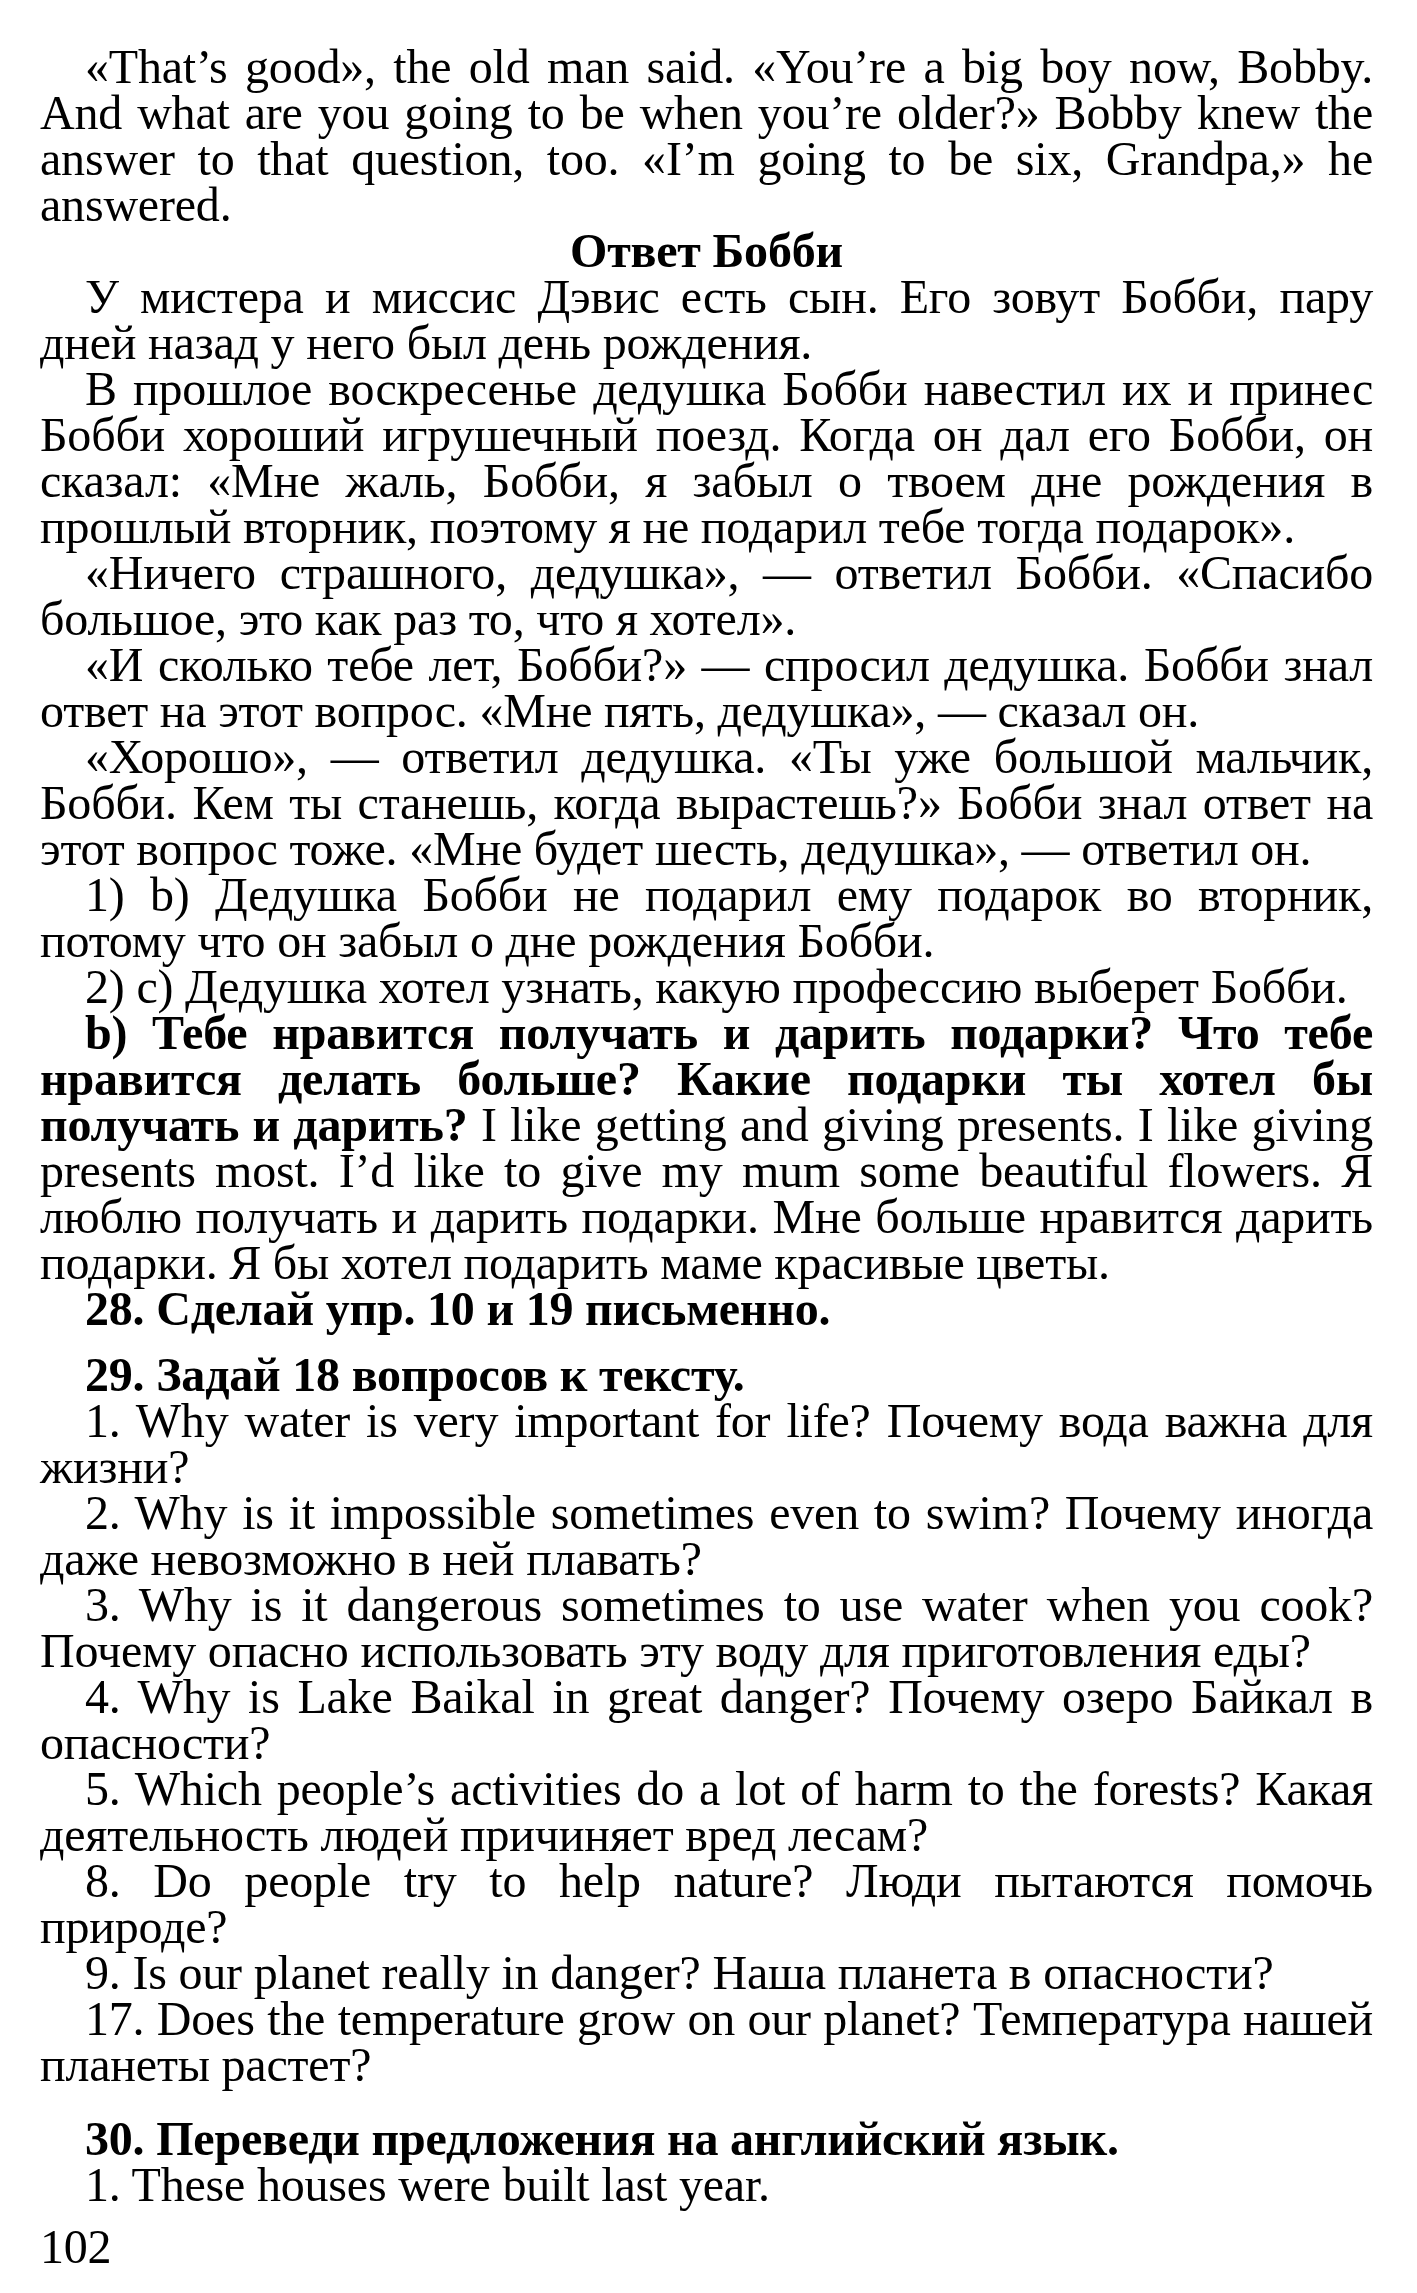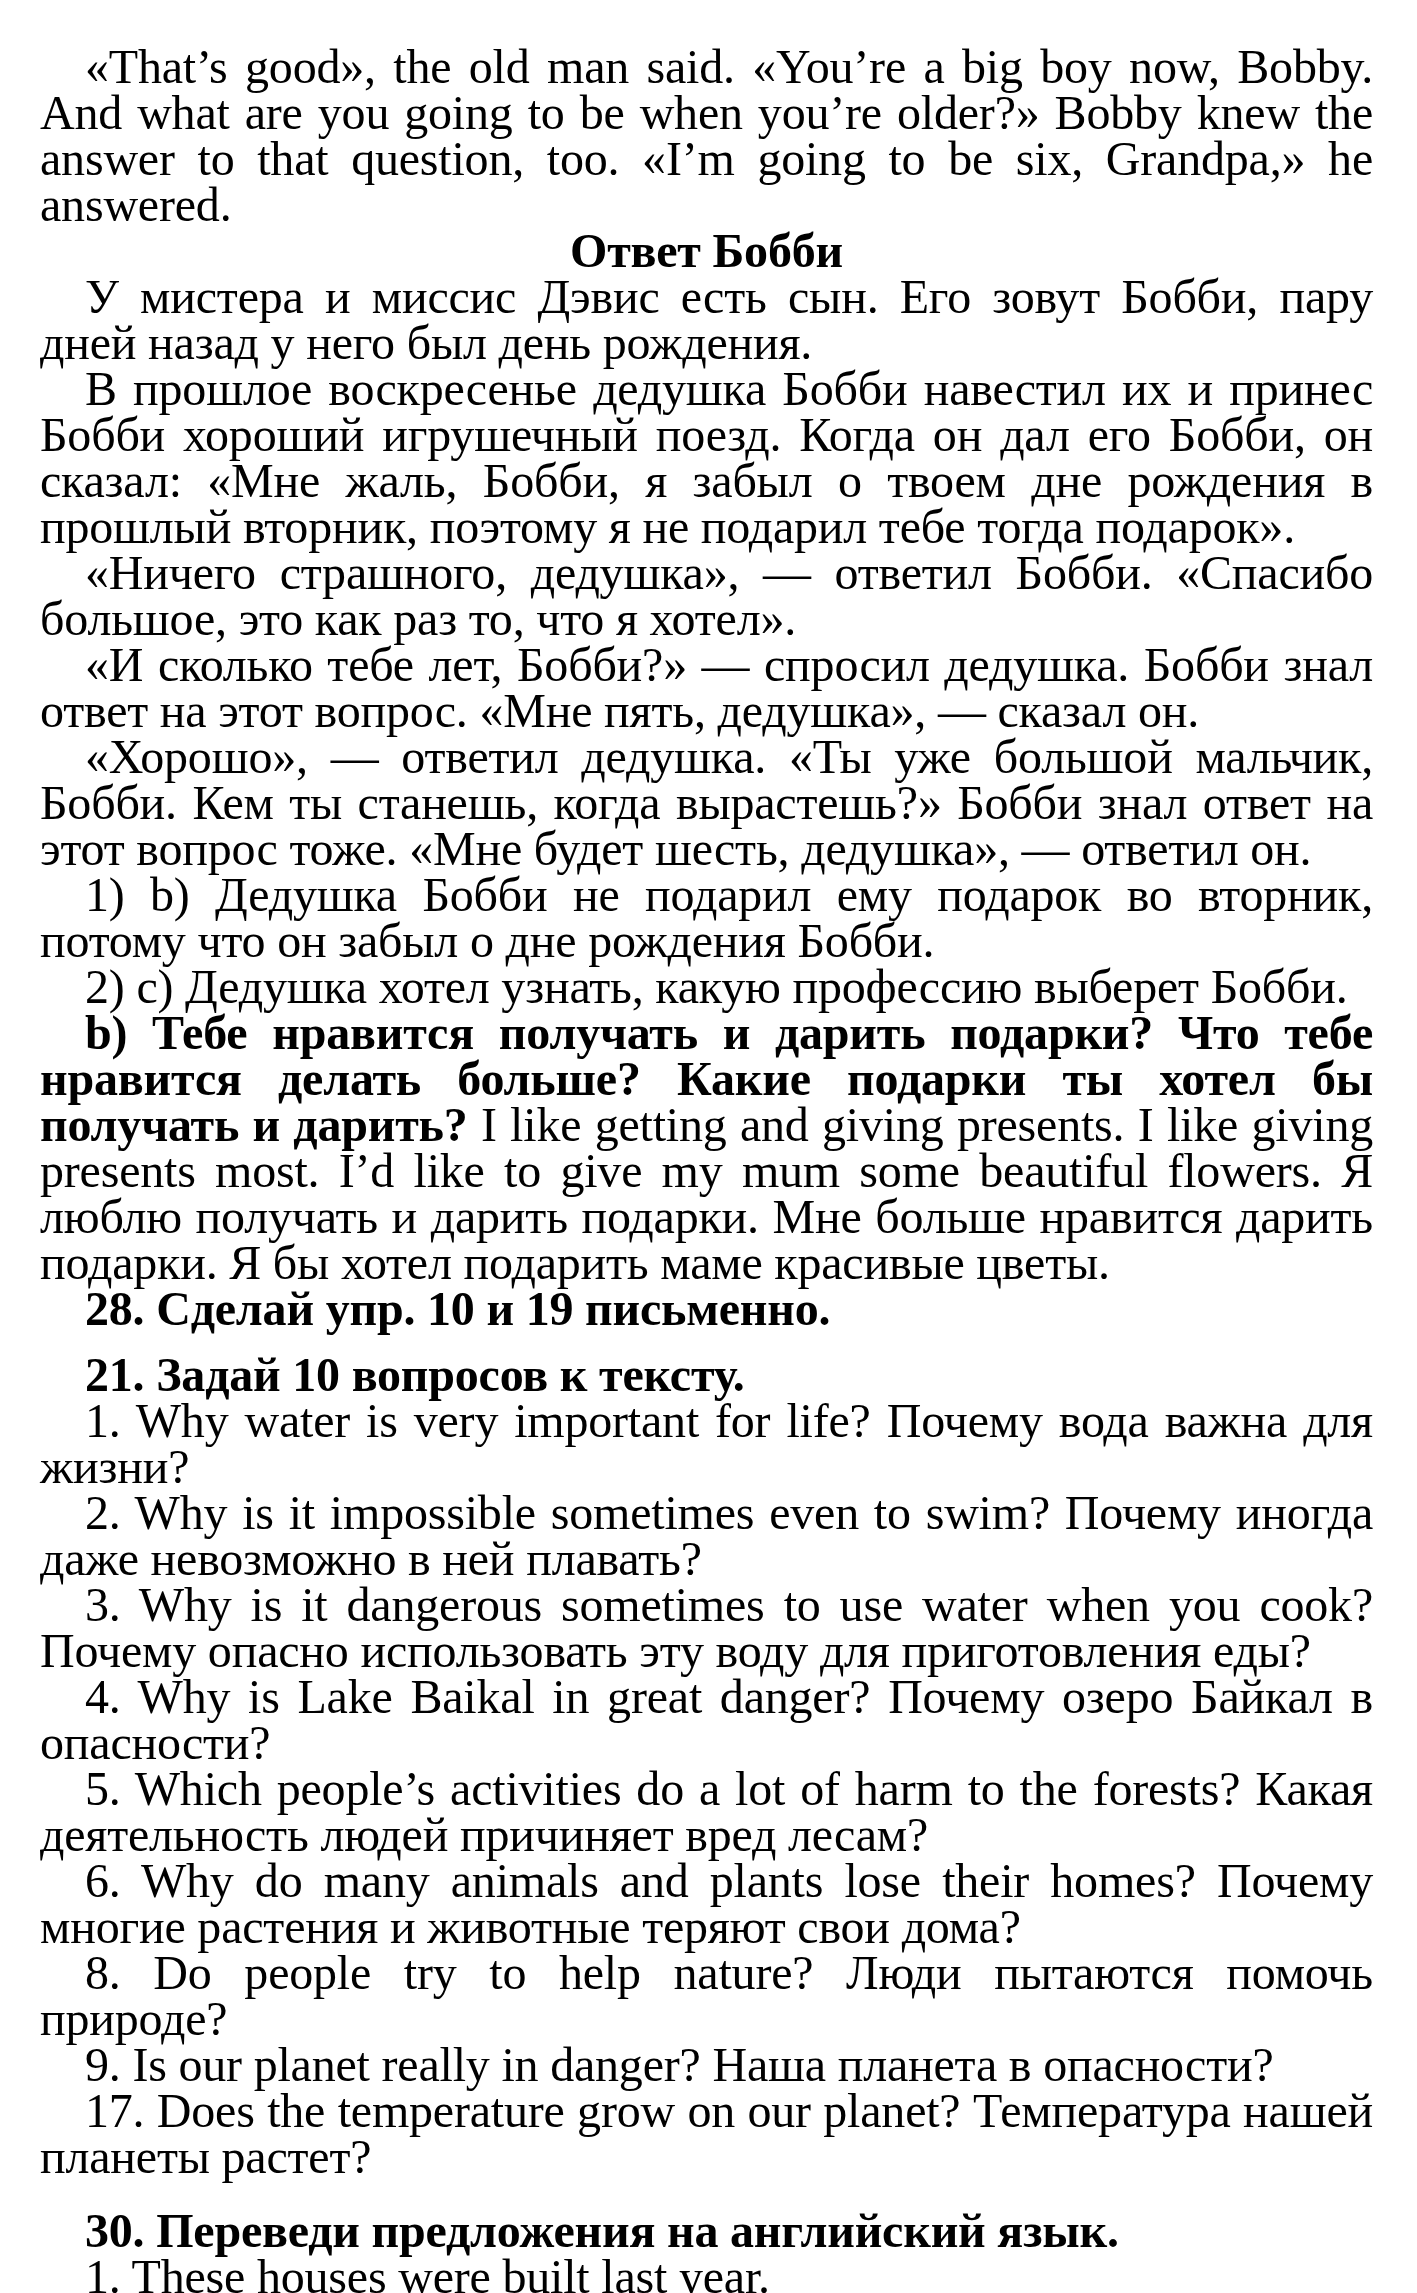--- a/index.html
+++ b/index.html
@@ -51,28 +51,27 @@
   <p>«Ничего страшного, дедушка», — ответил Бобби. «Спасибо большое, это как раз то, что я хотел».</p>
   <p>«И сколько тебе лет, Бобби?» — спросил дедушка. Бобби знал ответ на этот вопрос. «Мне пять, дедушка», — сказал он.</p>
   <p>«Хорошо», — ответил дедушка. «Ты уже большой мальчик, Бобби. Кем ты станешь, когда вырастешь?» Бобби знал ответ на этот вопрос тоже. «Мне будет шесть, дедушка», — ответил он.</p>
   <p>1) b) Дедушка Бобби не подарил ему подарок во вторник, потому что он забыл о дне рождения Бобби.</p>
   <p>2) c) Дедушка хотел узнать, какую профессию выберет Бобби.</p>
 
   <p><b class="bold">b) Тебе нравится получать и дарить подарки? Что тебе нравится делать больше? Какие подарки ты хотел бы получать и дарить?</b><span> I like getting and giving presents. I like giving presents most. I’d like to give my mum some beautiful flowers. Я люблю получать и дарить подарки. Мне больше нравится дарить подарки. Я бы хотел подарить маме красивые цветы.</span></p>
 
   <p class="bold gap-lg">28. Сделай упр. 10 и 19 письменно.</p>
 
-  <p class="bold gap-md">21. Задай 10 вопросов к тексту.</p>
+  <p class="bold gap-md">29. Задай 18 вопросов к тексту.</p>
 
   <p>1. Why water is very important for life? Почему вода важна для жизни?</p>
   <p>2. Why is it impossible sometimes even to swim? Почему иногда даже невозможно в ней плавать?</p>
   <p>3. Why is it dangerous sometimes to use water when you cook? Почему опасно использовать эту воду для приготовления еды?</p>
   <p>4. Why is Lake Baikal in great danger? Почему озеро Байкал в опасности?</p>
   <p>5. Which people’s activities do a lot of harm to the forests? Какая деятельность людей причиняет вред лесам?</p>
-  <p>6. Why do many animals and plants lose their homes? Почему многие растения и животные теряют свои дома?</p>
   <p>8. Do people try to help nature? Люди пытаются помочь природе?</p>
   <p>9. Is our planet really in danger? Наша планета в опасности?</p>
   <p>17. Does the temperature grow on our planet? Температура нашей планеты растет?</p>
 
   <p class="bold gap-xl">30. Переведи предложения на английский язык.</p>
 
   <p>1. These houses were built last year.</p>
 
   <p class="page-number">102</p>
 

